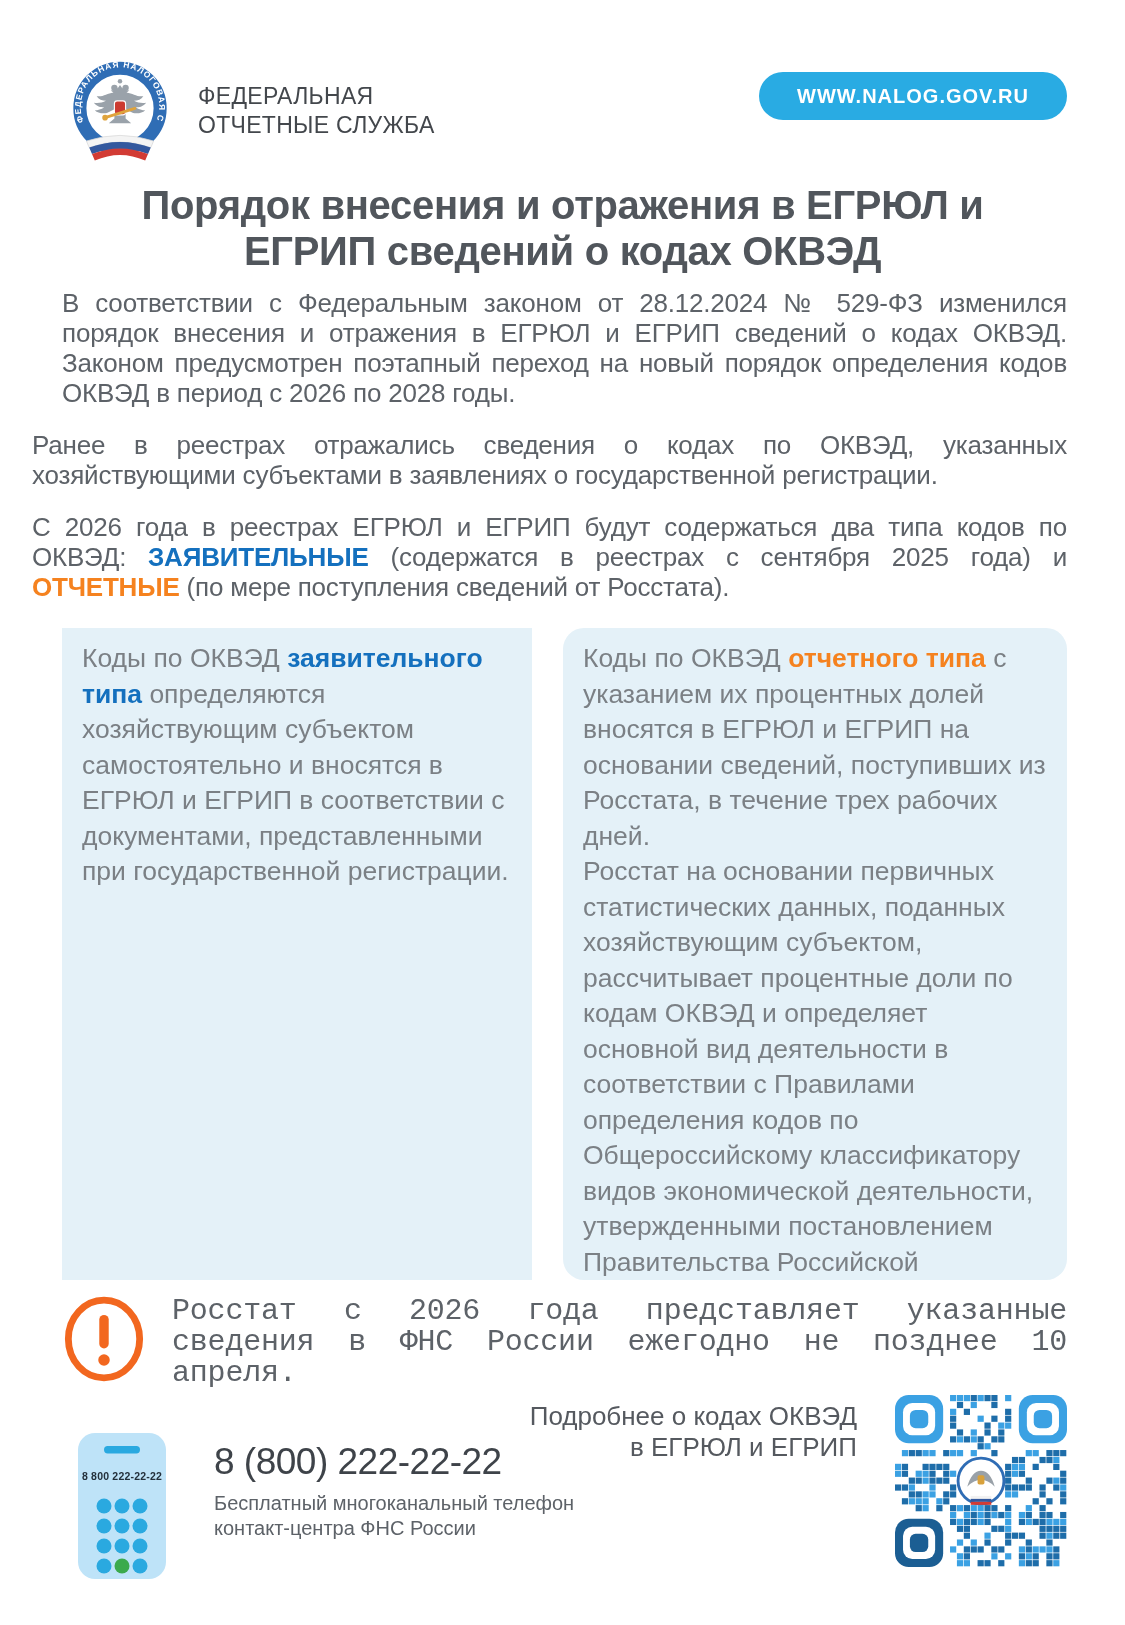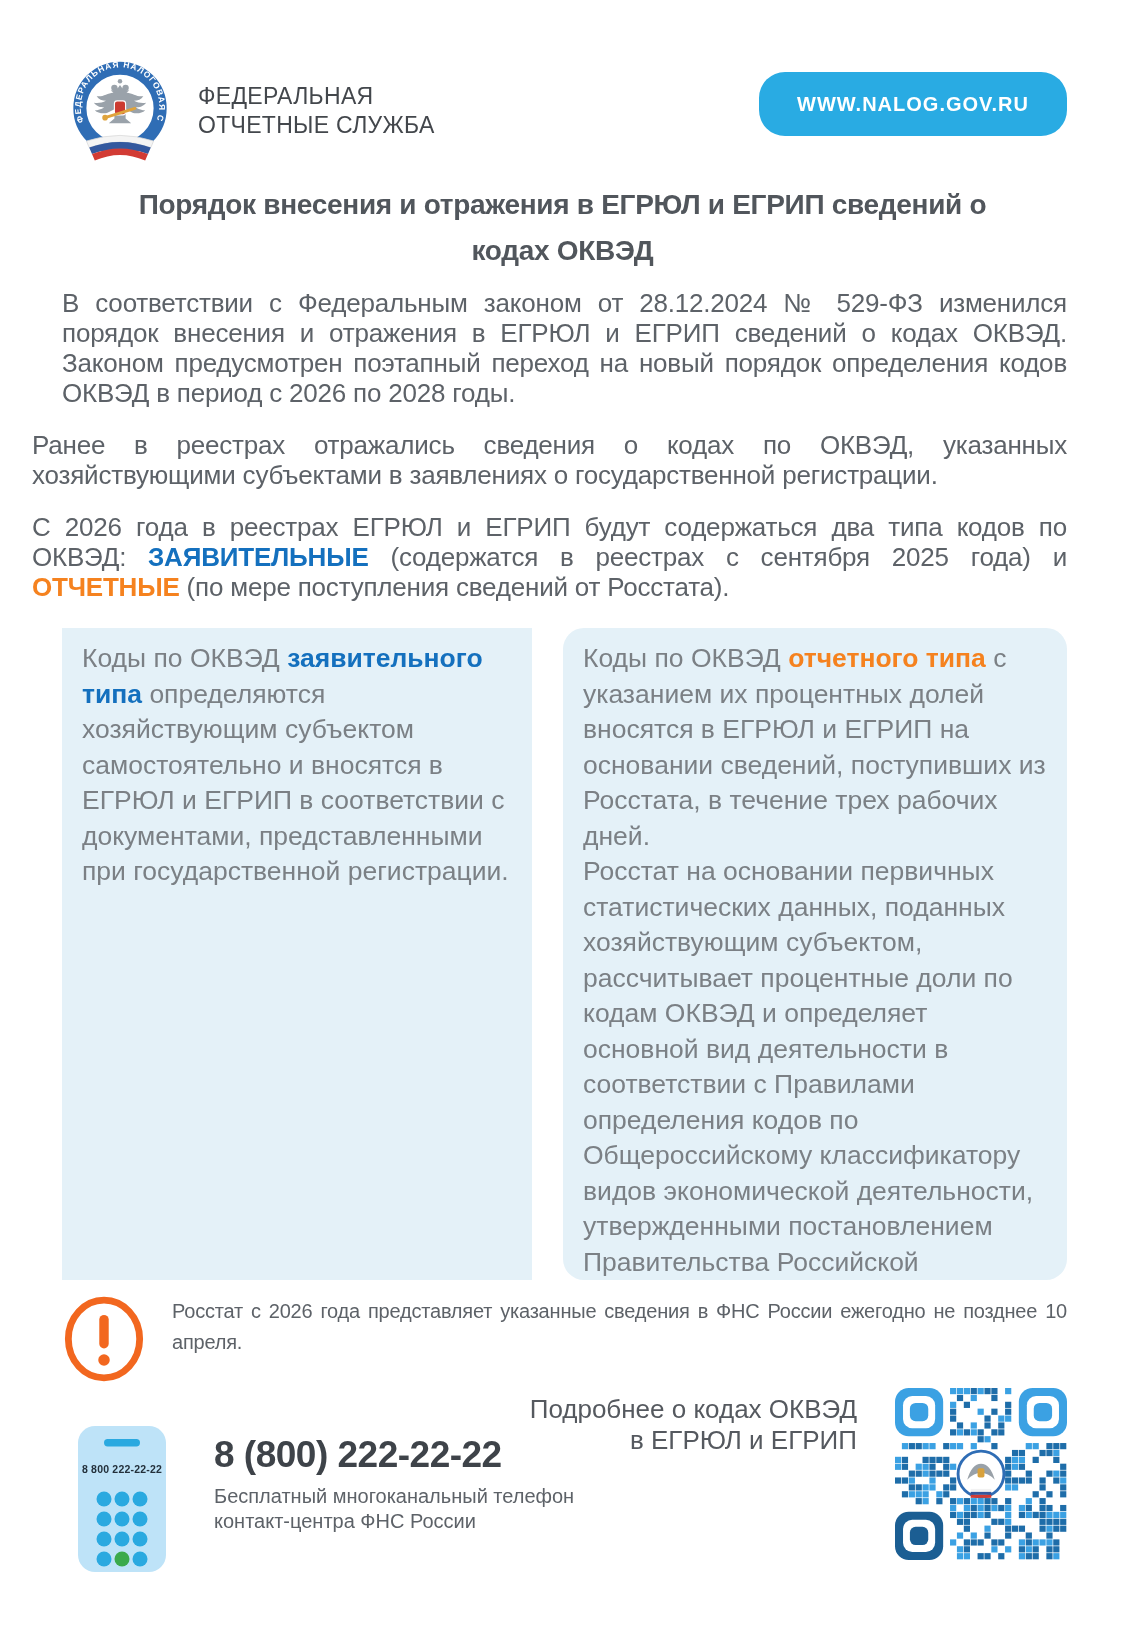--- a/index.html
+++ b/index.html
@@ -14,53 +14,53 @@
   *{box-sizing:border-box;margin:0;padding:0;}
   html,body{background:#fff;}
   .page{
     position:relative;width:1125px;height:1625px;overflow:hidden;background:#fff;
     font-family:"Liberation Sans","DejaVu Sans",sans-serif;
   }
   
   .hdr{display:flex;align-items:flex-start;padding:54px 58px 0 64px;position:relative;}
   .agency{margin:28px 0 0 22px;font-size:23px;font-weight:400;color:#43474C;line-height:29px;letter-spacing:.3px;}
   .pill{
-    position:absolute;right:58px;top:72px;height:64px;border-radius:26px;
+    position:absolute;right:58px;top:72px;height:48px;border-radius:26px;
     background:var(--pill-blue);color:#fff;display:flex;align-items:center;
     padding:0 38px;font-size:20px;letter-spacing:1px;font-weight:600;
   }
   
   .title{
     margin:10px auto 8px;max-width:930px;text-align:center;
-    font-size:28px;line-height:46px;font-weight:700;color:#51565C;letter-spacing:-.3px;
+    font-size:40px;line-height:46px;font-weight:700;color:#51565C;letter-spacing:-.3px;
   }
   
   .para{
     margin:14px 58px 0 62px;text-align:justify;
     font-size:26px;line-height:30px;color:#5D6268;letter-spacing:-.2px;
   }
   .para + .para{margin-top:22px;margin-left:32px;}
   .hl-blue{color:var(--accent-blue);font-weight:700;}
   .hl-orange{color:var(--accent-orange);font-weight:700;}
   
   .columns{display:flex;gap:31px;margin:26px 58px 0 62px;height:652px;overflow:hidden;align-items:stretch;}
   .box{background:var(--box-background);padding:13px 20px;font-size:26.5px;line-height:35.5px;color:#7B8085;}
   .box-left{flex:0 0 470px;}
   .box-right{flex:1;border-radius:21px;}
   
   .callout{display:flex;gap:26px;margin:14px 58px 0 62px;align-items:flex-start;}
   .callout svg{flex:0 0 auto;margin-top:2px;}
-  .callout .para-like{flex:1;text-align:justify;font-size:20px;line-height:31px;color:#5D6268;letter-spacing:-.2px;margin-top:2px;}
+  .callout .para-like{flex:1;text-align:justify;font-size:30px;line-height:31px;color:#5D6268;letter-spacing:-.2px;margin-top:2px;font-family:Liberation Mono, monospace;}
   
   .footer{position:relative;margin:4px 58px 0 62px;height:230px;}
   .qr{position:absolute;top:2px;right:0;width:172px;height:172px;}
   .qr-caption{position:absolute;top:8px;right:210px;text-align:right;font-size:26px;color:#55595F;line-height:31px;}
   .phone-icon{position:absolute;left:16px;top:40px;}
   .phone-block{position:absolute;left:152px;top:48px;}
-  .phone-num{font-size:37px;font-weight:700;color:#3E4349;letter-spacing:-.5px;}
+  .phone-num{font-size:37px;font-weight:400;color:#3E4349;letter-spacing:-.5px;}
   .phone-note{margin-top:8px;font-size:20px;color:#5D6268;line-height:25px;}
 </style>
 </head>
 <body>
 
 <div class="page">
 
   <div class="hdr">
     <svg width="112" height="118" viewBox="0 0 120 126" aria-hidden="true">
       <circle cx="60" cy="58" r="50" fill="#fff"></circle>

